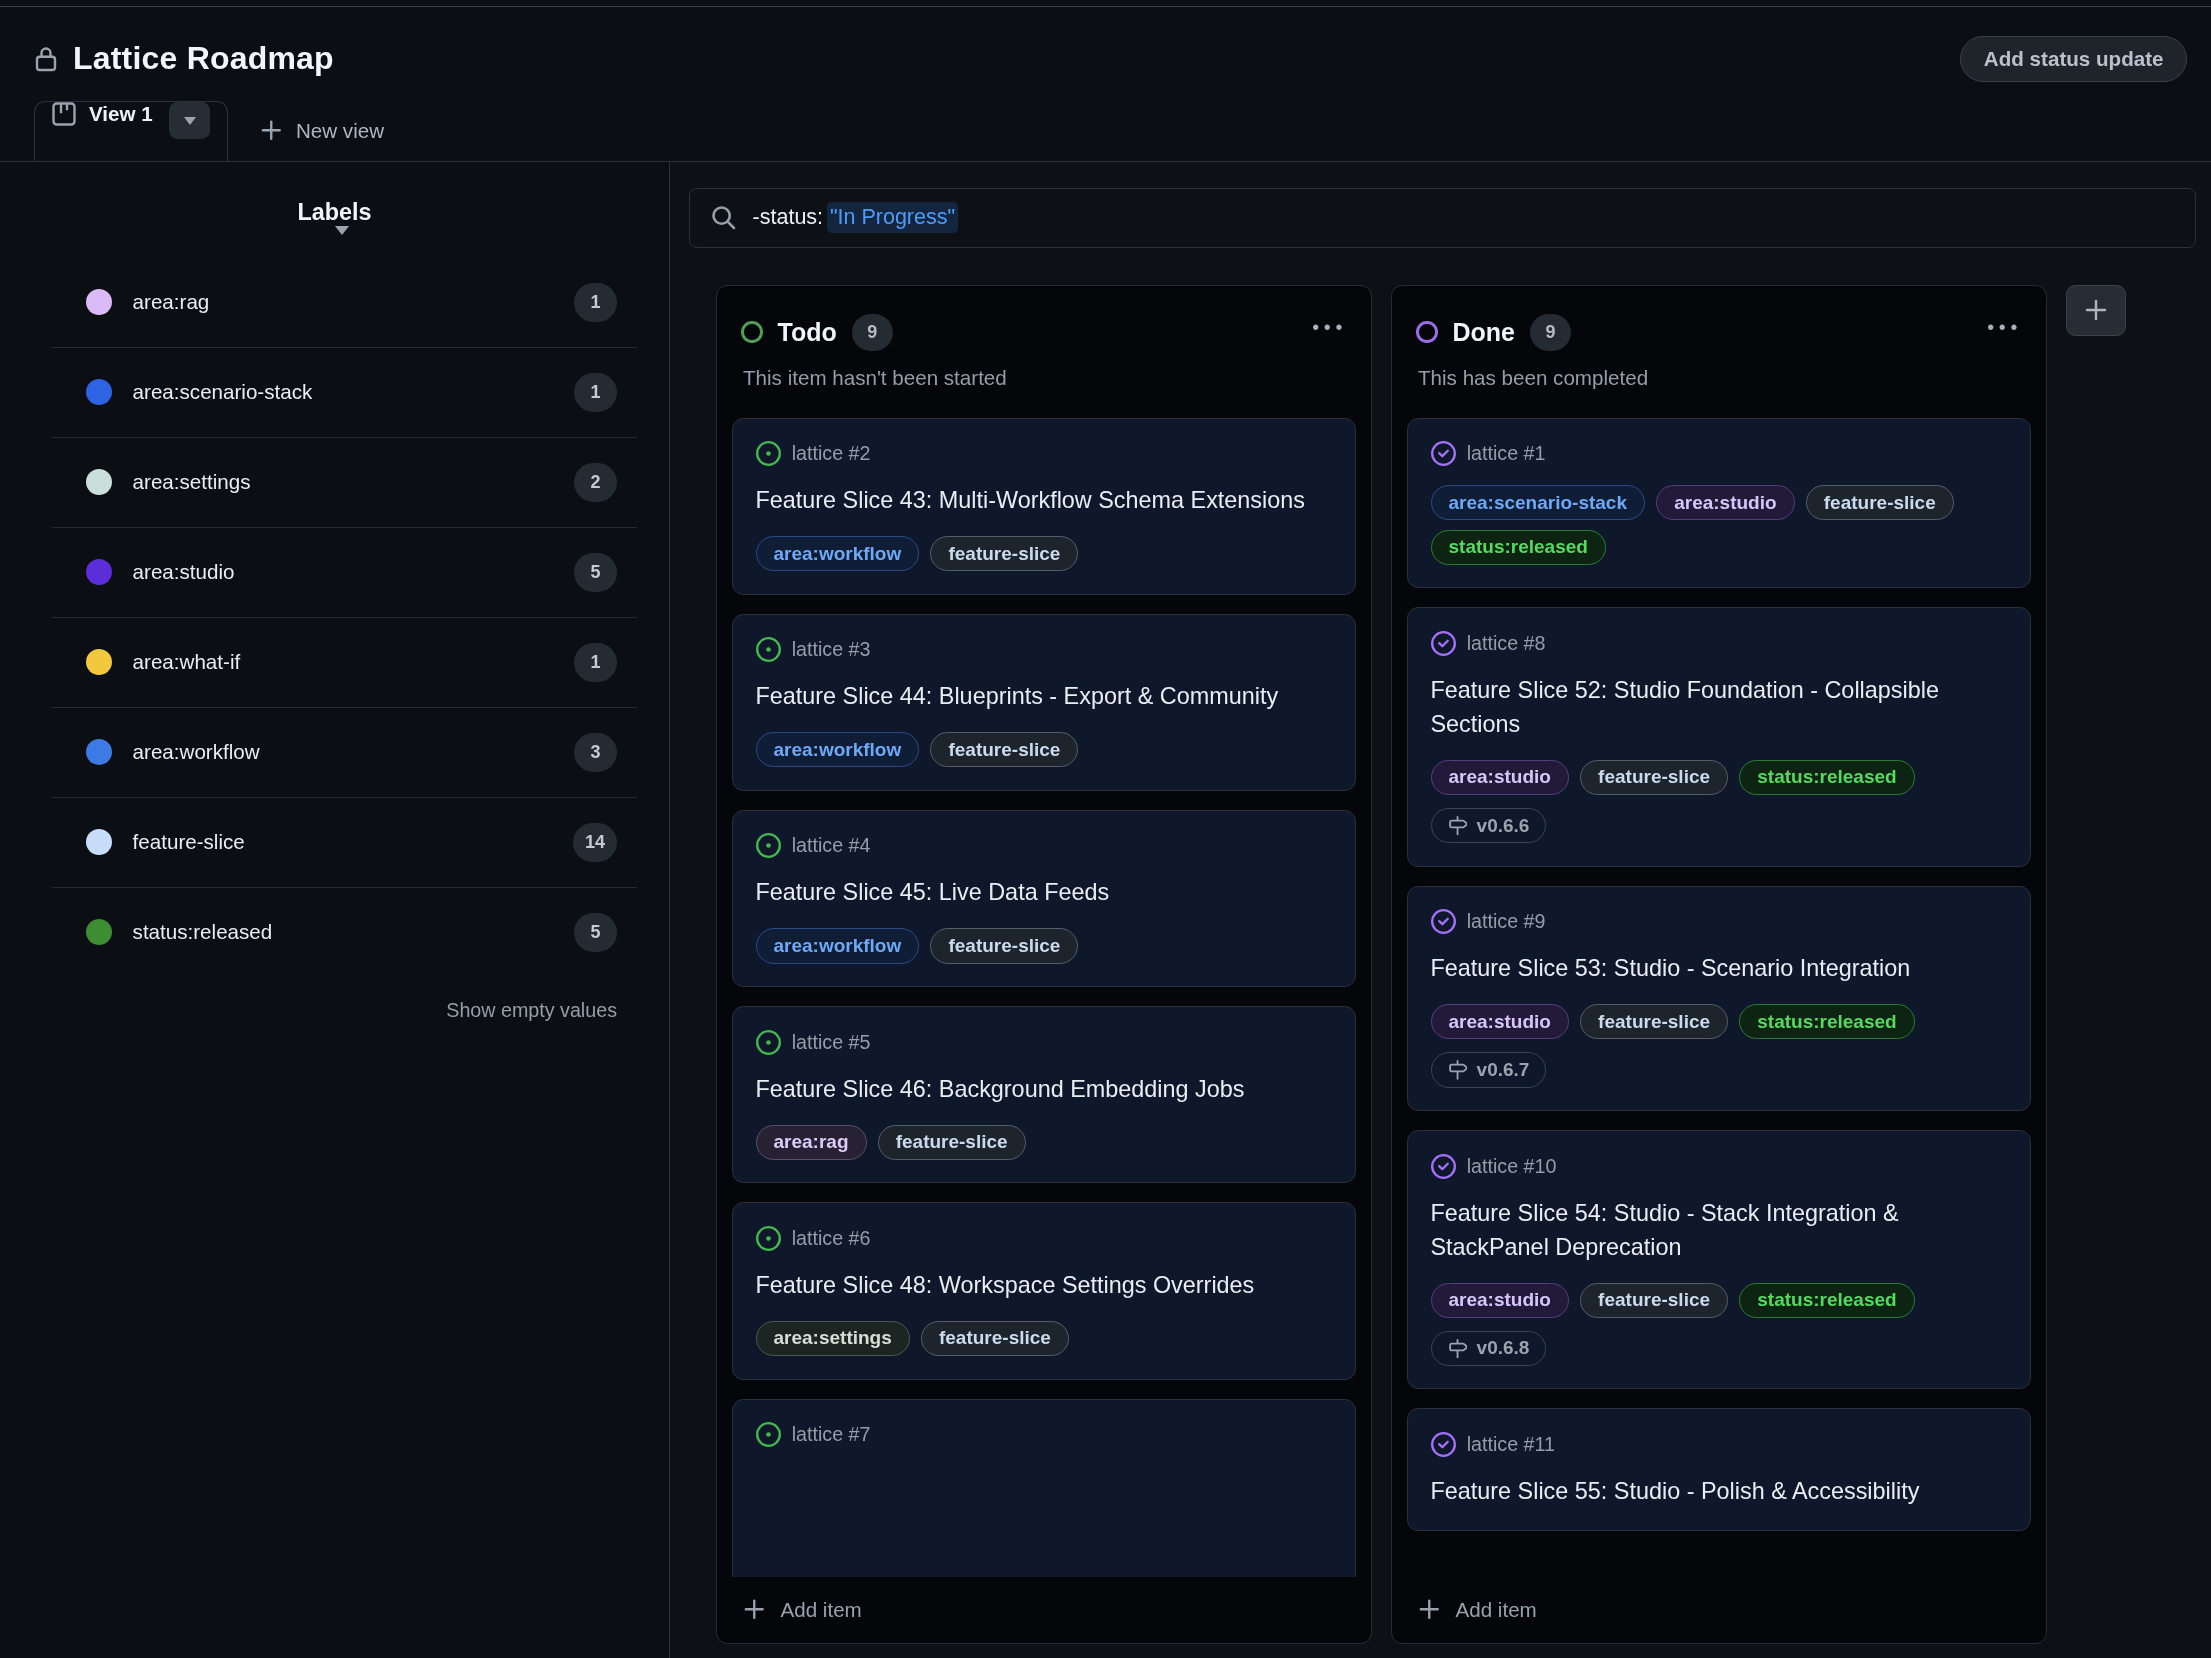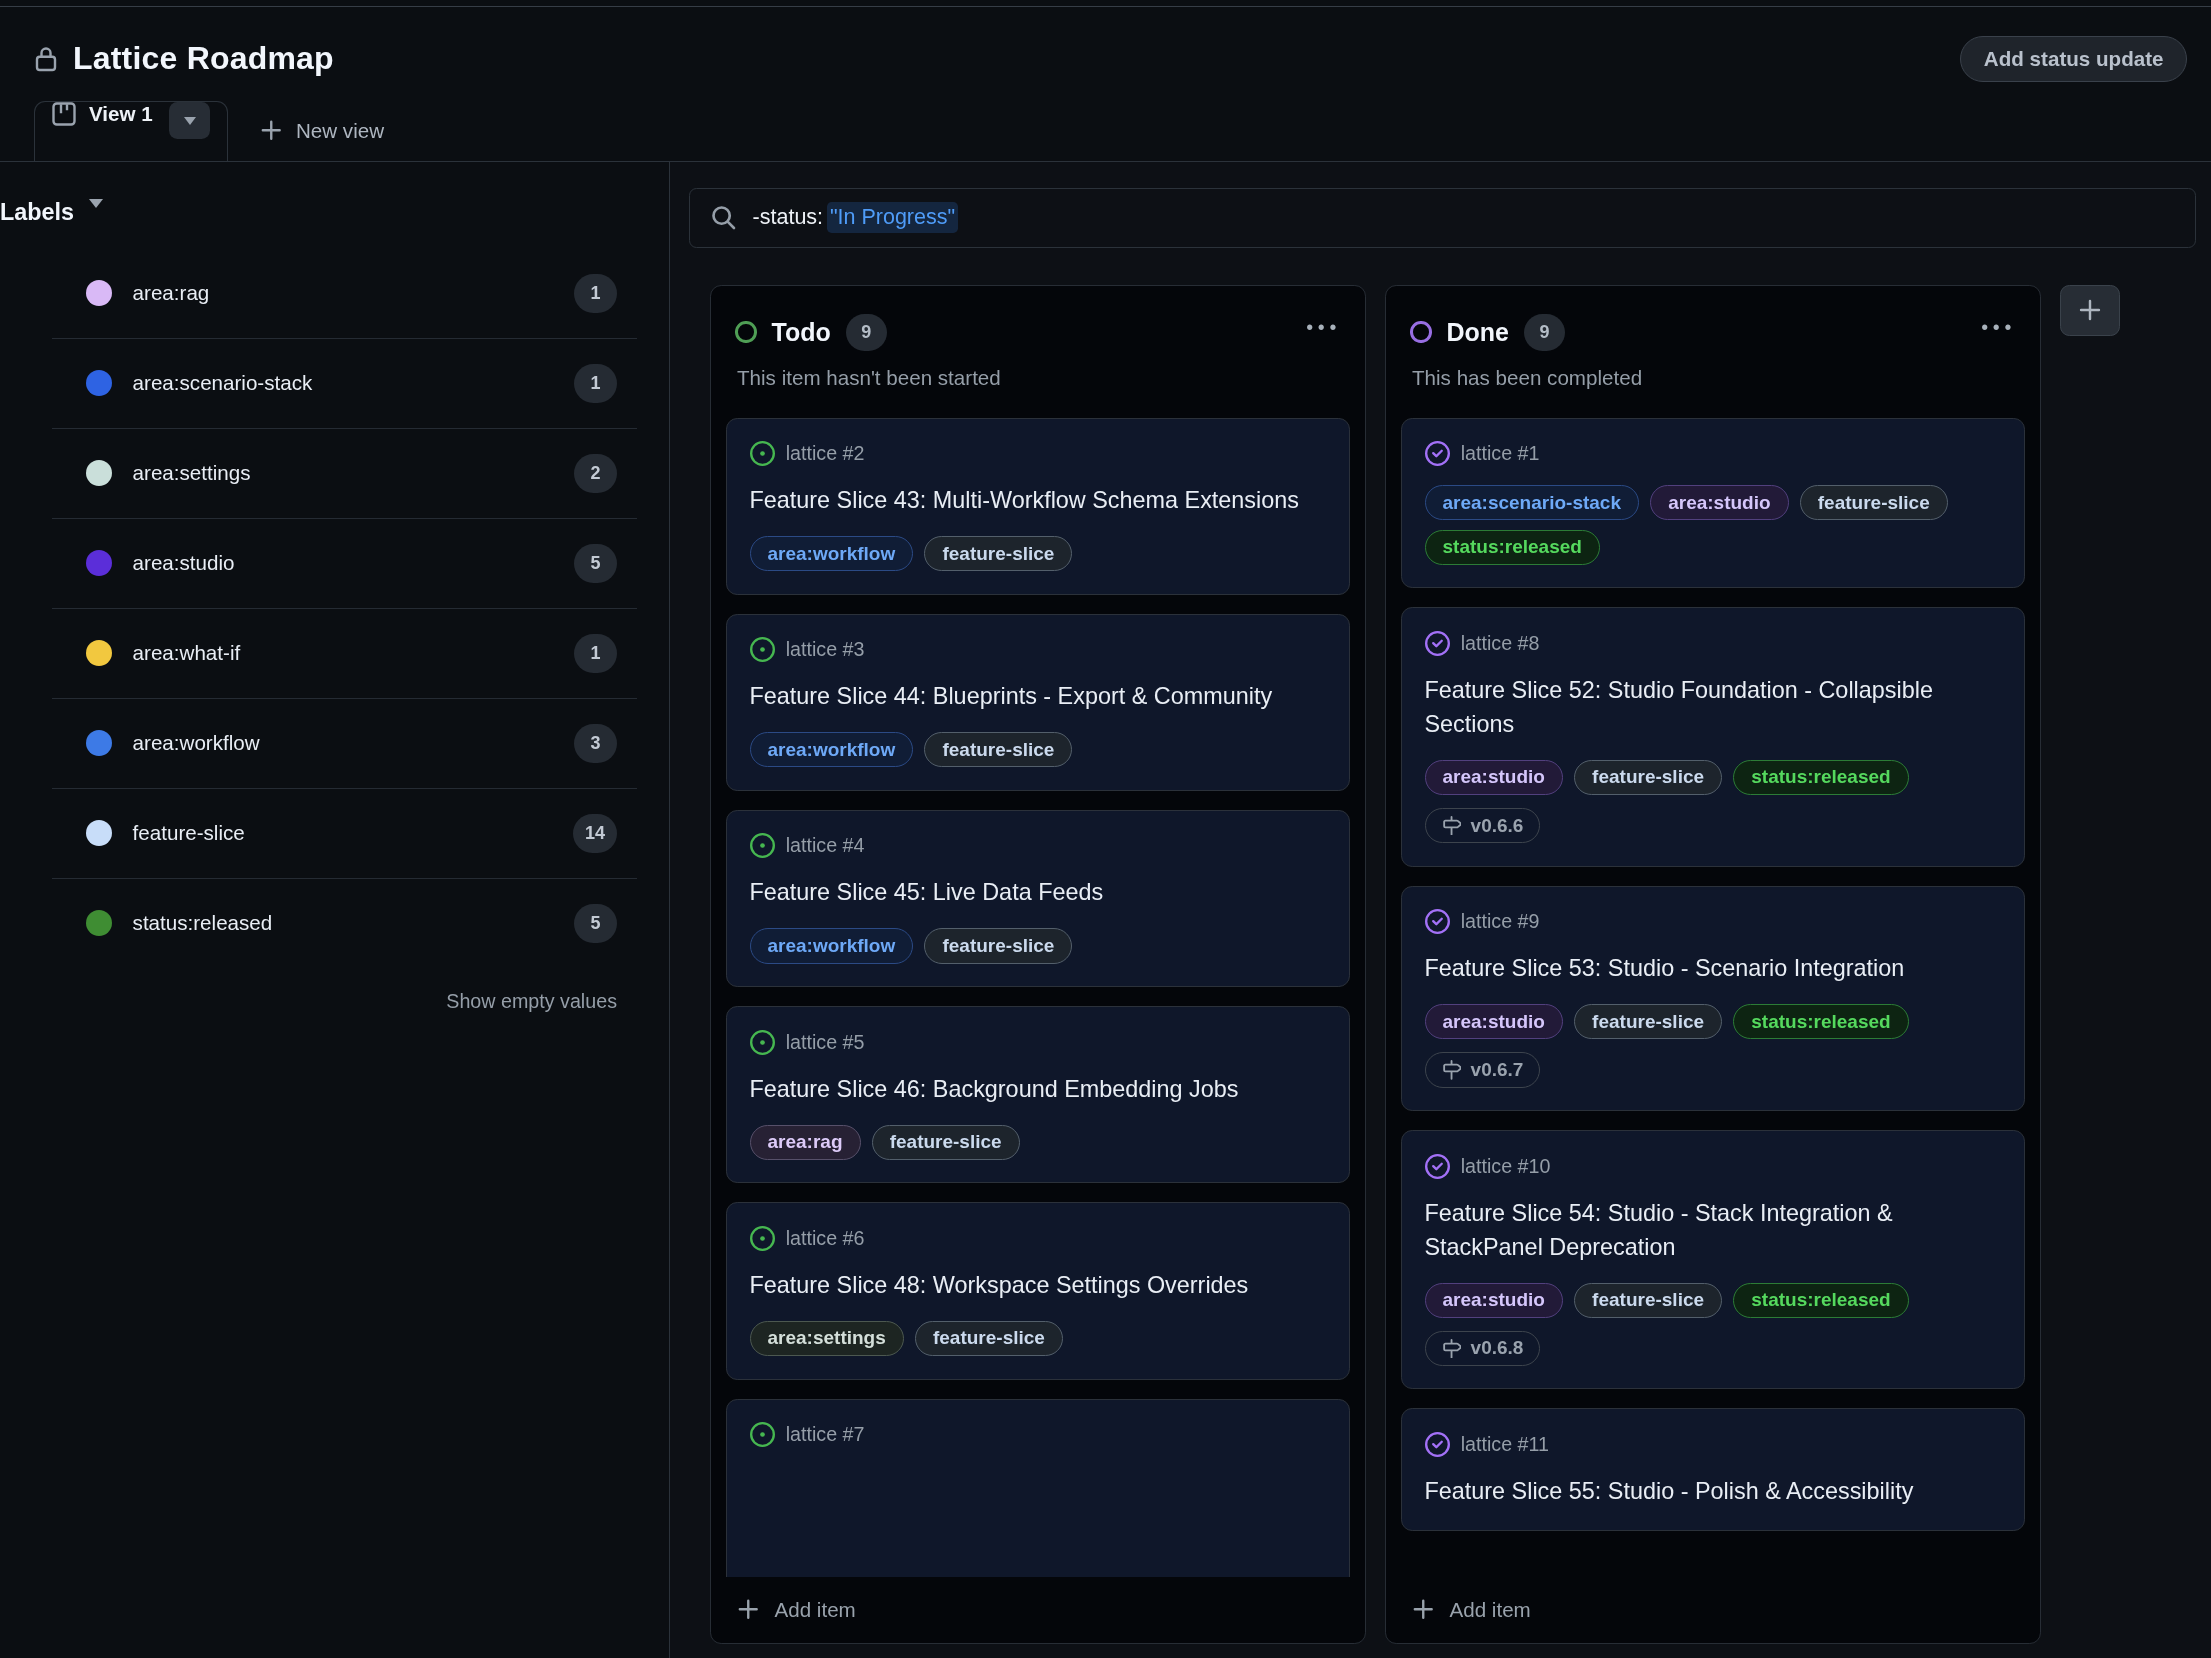--- a/index.html
+++ b/index.html
@@ -23,40 +23,40 @@
   .tab-caret-btn { width:41px; height:37px; border-radius:8.4px; background:#272d35; border:none;
     display:flex; align-items:center; justify-content:center; cursor:pointer; margin-left:3.7px; }
   .caret-down { width:0; height:0; border-left:6.6px solid transparent; border-right:6.6px solid transparent; border-top:8.4px solid #9aa3ae; }
   .new-view { display:flex; align-items:center; gap:13px; margin-left:32px; height:60px; background:none; border:none; cursor:pointer; font-family:inherit; }
   .new-view-label { font-size:20.6px; color:#aeb6c0; font-weight:500; white-space:nowrap; }
 
   .content { display:flex; height:1496px; }
 
   
   .sidebar { width:670px; flex-shrink:0; border-right:0.9px solid #2b323a; padding-top:37px; background:#0b0e12; }
-  .labels-head { display:flex; align-items:flex-start; cursor:pointer; }
+  .labels-head { display:flex; align-items:center; cursor:pointer;flex-direction:column; }
   .labels-title { font-size:23.4px; font-weight:700; color:#f2f6fc; }
   .labels-caret { margin-left:15px; width:0; height:0; border-left:7.5px solid transparent; border-right:7.5px solid transparent; border-top:9.4px solid #9aa3ae; }
   .side-list { margin-top:22.5px; }
   .side-item { height:90px; display:flex; align-items:center; padding:0 52px 0 86px; position:relative; cursor:pointer; }
   .side-item + .side-item::before { content:""; position:absolute; left:52px; right:32px; top:0; height:0.9px; background:#252b33; }
   .side-dot { width:26px; height:26px; border-radius:50%; flex-shrink:0; }
   .side-label { margin-left:20.6px; font-size:20.6px; color:#e9eef5; }
   .side-count { margin-left:auto; min-width:43px; height:39px; border-radius:936px; background:#252b33; color:#c3cad4;
     font-size:18px; font-weight:600; display:flex; align-items:center; justify-content:center; padding:0 12px; }
   .show-empty { display:block; width:100%; text-align:right; padding-right:52px; margin-top:22px;
     color:#959ea8; font-size:19.7px; background:none; border:none; cursor:pointer; font-family:inherit; }
 
   
   .main { flex:1; background:#0d1015; padding:26px 15px 0 19px; display:flex; flex-direction:column; overflow:hidden; }
   .filter-bar { height:60px; border:0.9px solid #2b323a; border-radius:7.5px; display:flex; align-items:center; padding:0 20.6px; gap:17px; cursor:text; }
   .filter-text { font-size:21.5px; color:#eef2f7; white-space:pre; }
   .filter-token { font-size:21.5px; color:#4f9cf8; background:rgba(56,139,253,.18); border-radius:4.7px; padding:2.8px 2.8px; white-space:pre; }
 
-  .board { display:flex; margin-top:37px; margin-left:21px; align-items:flex-start; gap:19px; }
+  .board { display:flex; margin-top:37px; margin-left:27px; align-items:flex-start; gap:19px; }
   .column { width:656px; height:1359px; background:#04060a; border:0.9px solid #272d35; border-radius:11.2px;
     display:flex; flex-direction:column; overflow:hidden; flex-shrink:0; }
   .col-head { display:flex; align-items:center; gap:15px; padding:28px 24px 0 24px; }
   .status-circle { width:21.5px; height:21.5px; border-radius:50%; border:3.3px solid #888; flex-shrink:0; }
   .col-name { font-size:25px; font-weight:700; color:#f2f6fc; }
   .col-count { min-width:41px; height:37px; border-radius:936px; background:#252b33; color:#b4bdc7; font-size:18px; font-weight:600;
     display:flex; align-items:center; justify-content:center; padding:0 11.2px; }
   .col-menu { margin-left:auto; background:none; border:none; cursor:pointer; color:#a8b1bb; font-size:19.7px; letter-spacing:4.7px; padding:0 0 9.4px 0; font-family:inherit; }
   .col-sub { padding:15px 24px 0 26px; font-size:20.6px; color:#959ea8; }
   .cards { flex:1; overflow:hidden; padding:28px 15px 0 15px; display:flex; flex-direction:column; gap:19px; }

